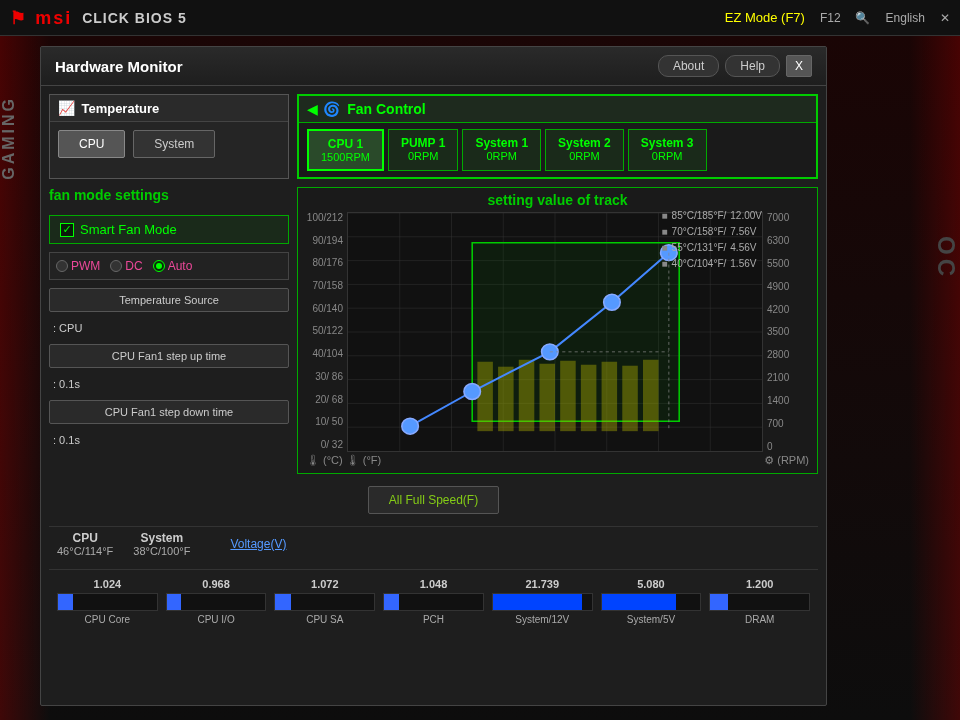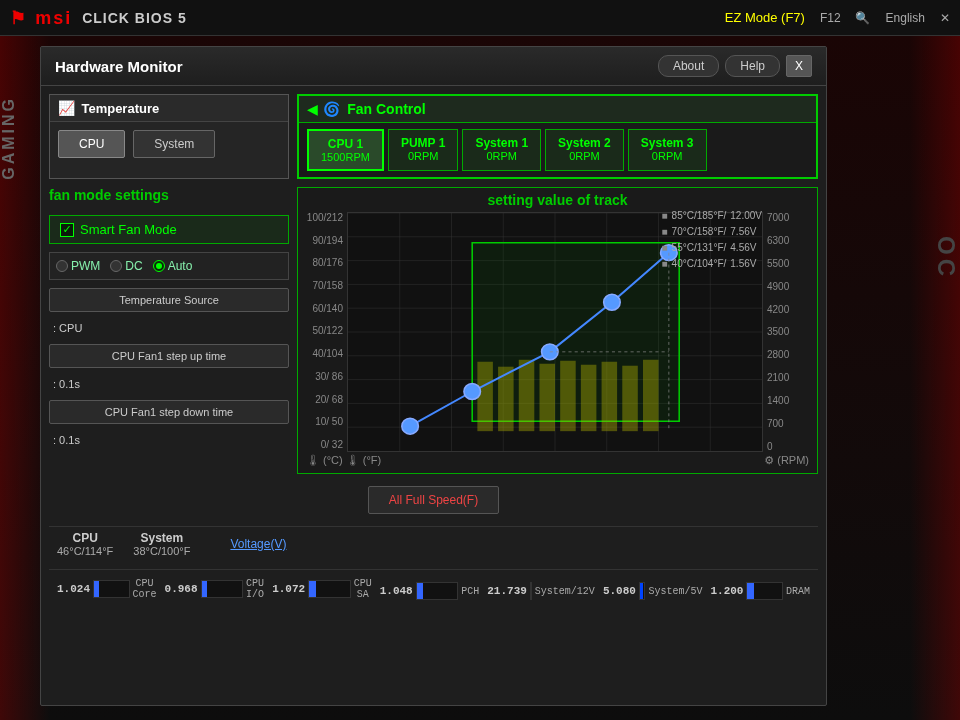--- a/index.html
+++ b/index.html
@@ -279,21 +279,21 @@
       align-items: center;
       gap: 10px;
       padding: 6px;
       border: 1px solid #444;
       background: #222;
     }
     .radio-option {
       display: flex;
       align-items: center;
       gap: 3px;
-      color: #86efac;
+      color: #ec4899;
       font-size: 12px;
     }
     .radio-circle {
       width: 12px;
       height: 12px;
       border-radius: 50%;
       border: 1px solid #666;
       background: #333;
       display: inline-flex;
       align-items: center;
@@ -396,21 +396,21 @@
     
     .action-row {
       display: flex;
       justify-content: center;
       gap: 10px;
       padding: 4px 0;
     }
     .action-btn {
       background: #2a2a2a;
       border: 1px solid #555;
-      color: #ef4444;
+      color: #84cc16;
       padding: 6px 20px;
       font-size: 12px;
       cursor: pointer;
       border-radius: 2px;
     }
 
     
     .bottom-temp-row {
       display: flex;
       align-items: center;
@@ -445,24 +445,23 @@
       margin-bottom: 8px;
     }
     .voltage-bars {
       display: flex;
       gap: 8px;
       align-items: flex-end;
     }
     .voltage-item {
       flex: 1;
       display: flex;
-      flex-direction: row;
+      flex-direction: column;
       align-items: center;
       gap: 3px;
-      font-family: Liberation Mono, monospace;
     }
     .voltage-bar-container {
       width: 100%;
       height: 18px;
       background: #111;
       border: 1px solid #333;
       position: relative;
     }
     .voltage-bar {
       height: 100%;

